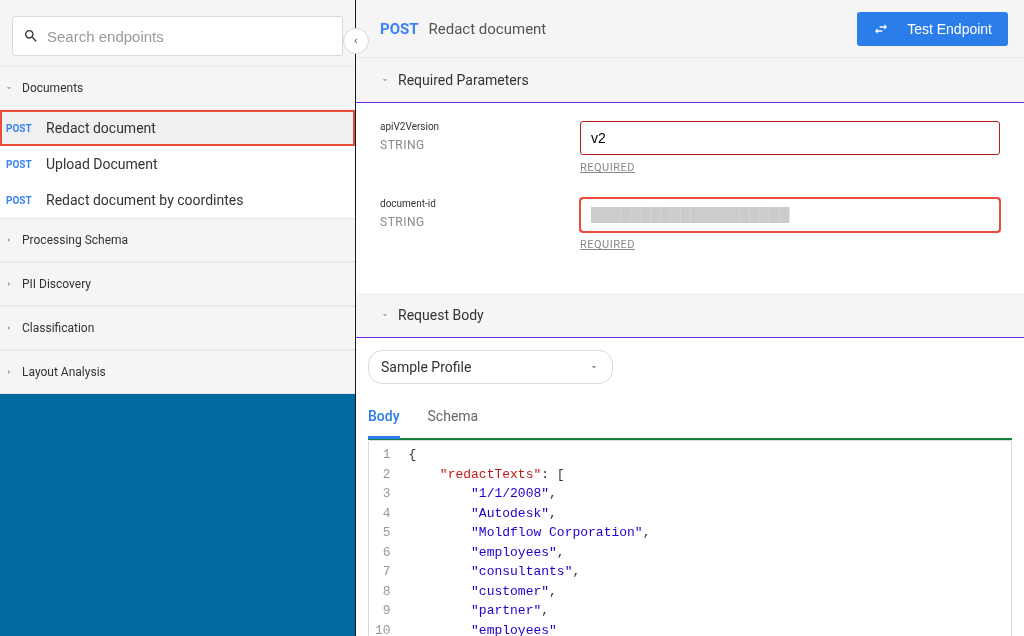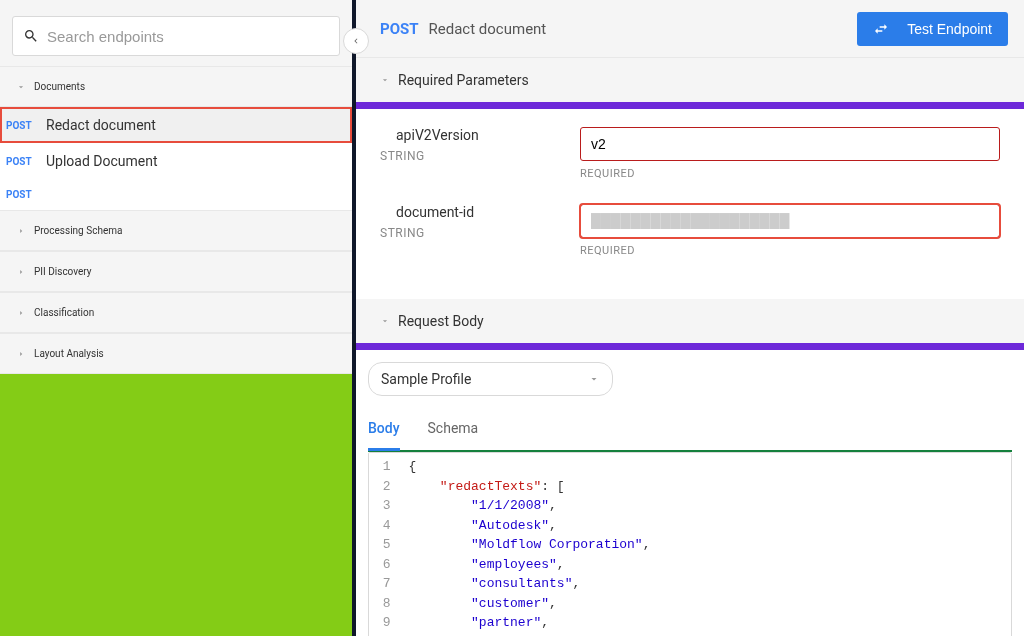--- a/index.html
+++ b/index.html
@@ -1,27 +1,27 @@
 <!DOCTYPE html>
 <html><head>
 <meta charset="utf-8">
 <style>
 * { box-sizing: border-box; margin: 0; padding: 0; }
 body { font-family: -apple-system, BlinkMacSystemFont, "Segoe UI", Roboto, "Helvetica Neue", sans-serif; font-size: 14px; color: #333; background: #fff; overflow: hidden; }
 .app { display: flex; width: 1024px; height: 636px; }
 
 
-.sidebar { width: 356px; background: #84cc16; border-right: 4px solid #0f172a; display: flex; flex-direction: column; }
+.sidebar { width: 356px; background: #0369a1; border-right: 1px solid #0f172a; display: flex; flex-direction: column; }
 .search-wrap { padding: 16px 12px 10px 12px; background: #f5f5f5; }
 .search-box { display: flex; align-items: center; background: #fff; border: 1px solid #d9d9d9; border-radius: 3px; height: 40px; padding: 0 10px; }
 .search-icon { width: 16px; height: 16px; margin-right: 8px; fill: #333; }
 .search-input { border: none; outline: none; font-size: 15px; flex: 1; color: #333; }
 .search-input::placeholder { color: #999; }
 
-.sidebar-group-header { display: flex; align-items: center; padding: 14px 16px; background: #f5f5f5; border-top: 1px solid #e8e8e8; border-bottom: 1px solid #e8e8e8; cursor: pointer; font-size: 10px; color: #333; }
+.sidebar-group-header { display: flex; align-items: center; padding: 14px 4px; background: #f5f5f5; border-top: 1px solid #e8e8e8; border-bottom: 1px solid #e8e8e8; cursor: pointer; font-size: 12px; color: #333; }
 .sidebar-group-header:first-of-type { border-top: 1px solid #e8e8e8; }
 .chev { width: 10px; height: 10px; margin-right: 8px; display: inline-flex; align-items: center; justify-content: center; color: #999; }
 .chev svg { fill: #999; }
 
 .sidebar-endpoints { background: #fff; }
 .endpoint-item { display: flex; align-items: center; padding: 10px 6px; font-size: 14px; cursor: pointer; }
 .endpoint-item.selected { background: #f0f0f0; outline: 2px solid #e74c3c; outline-offset: -2px; }
 .endpoint-inner { display: flex; align-items: center; }
 .method-badge { font-size: 10px; font-weight: 700; margin-right: 8px; min-width: 32px; }
 .method-post { color: #3b82f6; }
@@ -33,31 +33,31 @@
 .collapse-btn { position: absolute; left: -13px; top: 28px; width: 26px; height: 26px; background: #fff; border: 1px solid #d9d9d9; border-radius: 50%; display: flex; align-items: center; justify-content: center; cursor: pointer; z-index: 2; }
 .collapse-btn svg { fill: #666; }
 .header-title { display: flex; align-items: baseline; gap: 10px; }
 .header-method { font-size: 15px; font-weight: 700; color: #3b82f6; }
 .header-name { font-size: 15px; color: #555; }
 .test-btn { background: #2b7de9; color: #fff; border: none; border-radius: 3px; padding: 9px 16px; font-size: 14px; cursor: pointer; display: flex; align-items: center; gap: 18px; }
 .test-btn svg { fill: #fff; }
 
 .main-body { flex: 1; overflow-y: auto; }
 
-.section-header { display: flex; align-items: center; padding: 14px 24px; background: #f5f5f5; border-bottom: 7px solid #6d28d9; font-size: 14px; color: #333; }
+.section-header { display: flex; align-items: center; padding: 14px 24px; background: #f5f5f5; border-bottom: 1px solid #6d28d9; font-size: 14px; color: #333; }
 .section-body { padding: 18px 24px; }
 
 .param-row { display: flex; margin-bottom: 24px; }
 .param-left { width: 200px; }
-.param-name { font-size: 14px; color: #333; margin-bottom: 6px; margin-left: 16px; }
+.param-name { font-size: 10px; color: #333; margin-bottom: 6px; }
 .param-type { font-size: 12px; color: #888; text-transform: uppercase; letter-spacing: .5px; }
 .param-right { flex: 1; }
 .param-input { width: 100%; border: 1px solid #b91c1c; border-radius: 3px; padding: 8px 10px; font-size: 14px; outline: none; }
 .param-input.highlighted { outline: 2px solid #e74c3c; outline-offset: -1px; color: #ccc; }
-.param-required { font-size: 11px; color: #888; margin-top: 6px; letter-spacing: .5px; }
+.param-required { font-size: 11px; color: #888; margin-top: 6px; letter-spacing: .5px; text-decoration: underline; }
 
 .profile-select { display: flex; align-items: center; justify-content: space-between; border: 1px solid #d9d9d9; border-radius: 14px; padding: 8px 12px; width: 245px; font-size: 14px; cursor: pointer; margin-bottom: 16px; }
 .profile-select svg { fill: #999; }
 
 .tabs { display: flex; gap: 28px; border-bottom: 2px solid #15803d; margin-bottom: 0; }
 .tab { padding: 8px 0 12px 0; font-size: 14px; color: #666; cursor: pointer; border-bottom: 3px solid transparent; margin-bottom: -1px; }
 .tab.active { color: #2b7de9; border-bottom-color: #2b7de9; font-weight: 500; }
 
 .code-editor { border: 1px solid #d9d9d9; border-radius: 2px; display: flex; font-family: "SFMono-Regular", Consolas, "Liberation Mono", Menlo, monospace; font-size: 13px; line-height: 1.5; max-height: 220px; overflow: auto; }
 .gutter { background: #fff; color: #999; text-align: right; padding: 4px 10px 4px 6px; user-select: none; border-right: 0px solid #eee; }
@@ -101,20 +101,21 @@
           </div>
           <div class="endpoint-item">
             <div class="endpoint-inner">
               <span class="method-badge method-post">POST</span>
               <span>Upload Document</span>
             </div>
           </div>
           <div class="endpoint-item">
             <div class="endpoint-inner">
               <span class="method-badge method-post">POST</span>
+              <span>Redact document by coordintes</span>
             </div>
           </div>
         </div>
         <div class="sidebar-group-header">
           <span class="chev">
             <svg width="10" height="10" viewBox="0 0 24 24">
               <path d="M10 17l5-5-5-5v10z"></path>
             </svg>
           </span>
           <span>Processing Schema</span>

